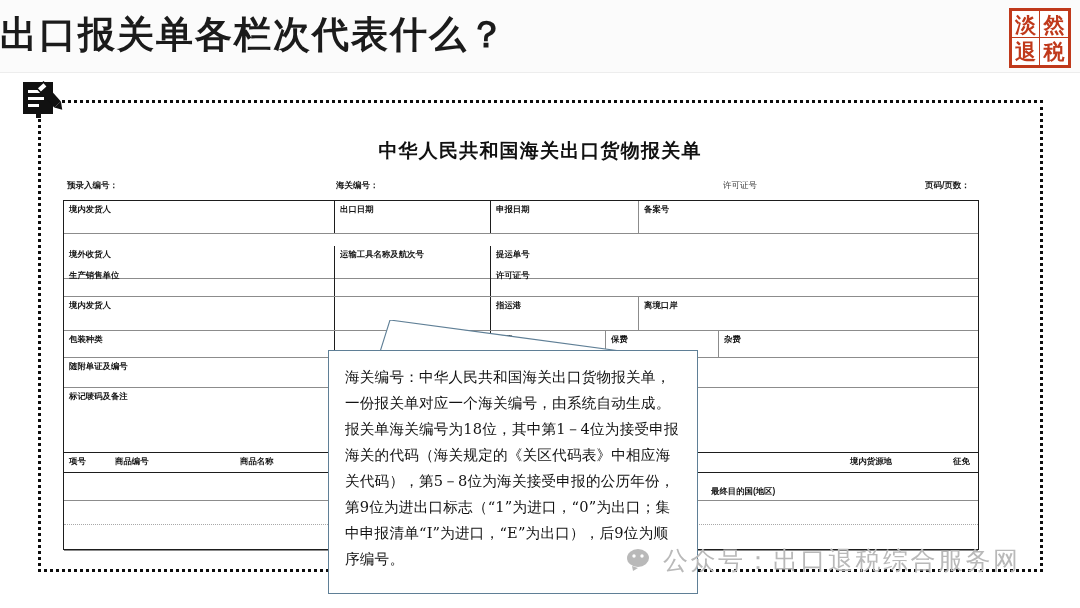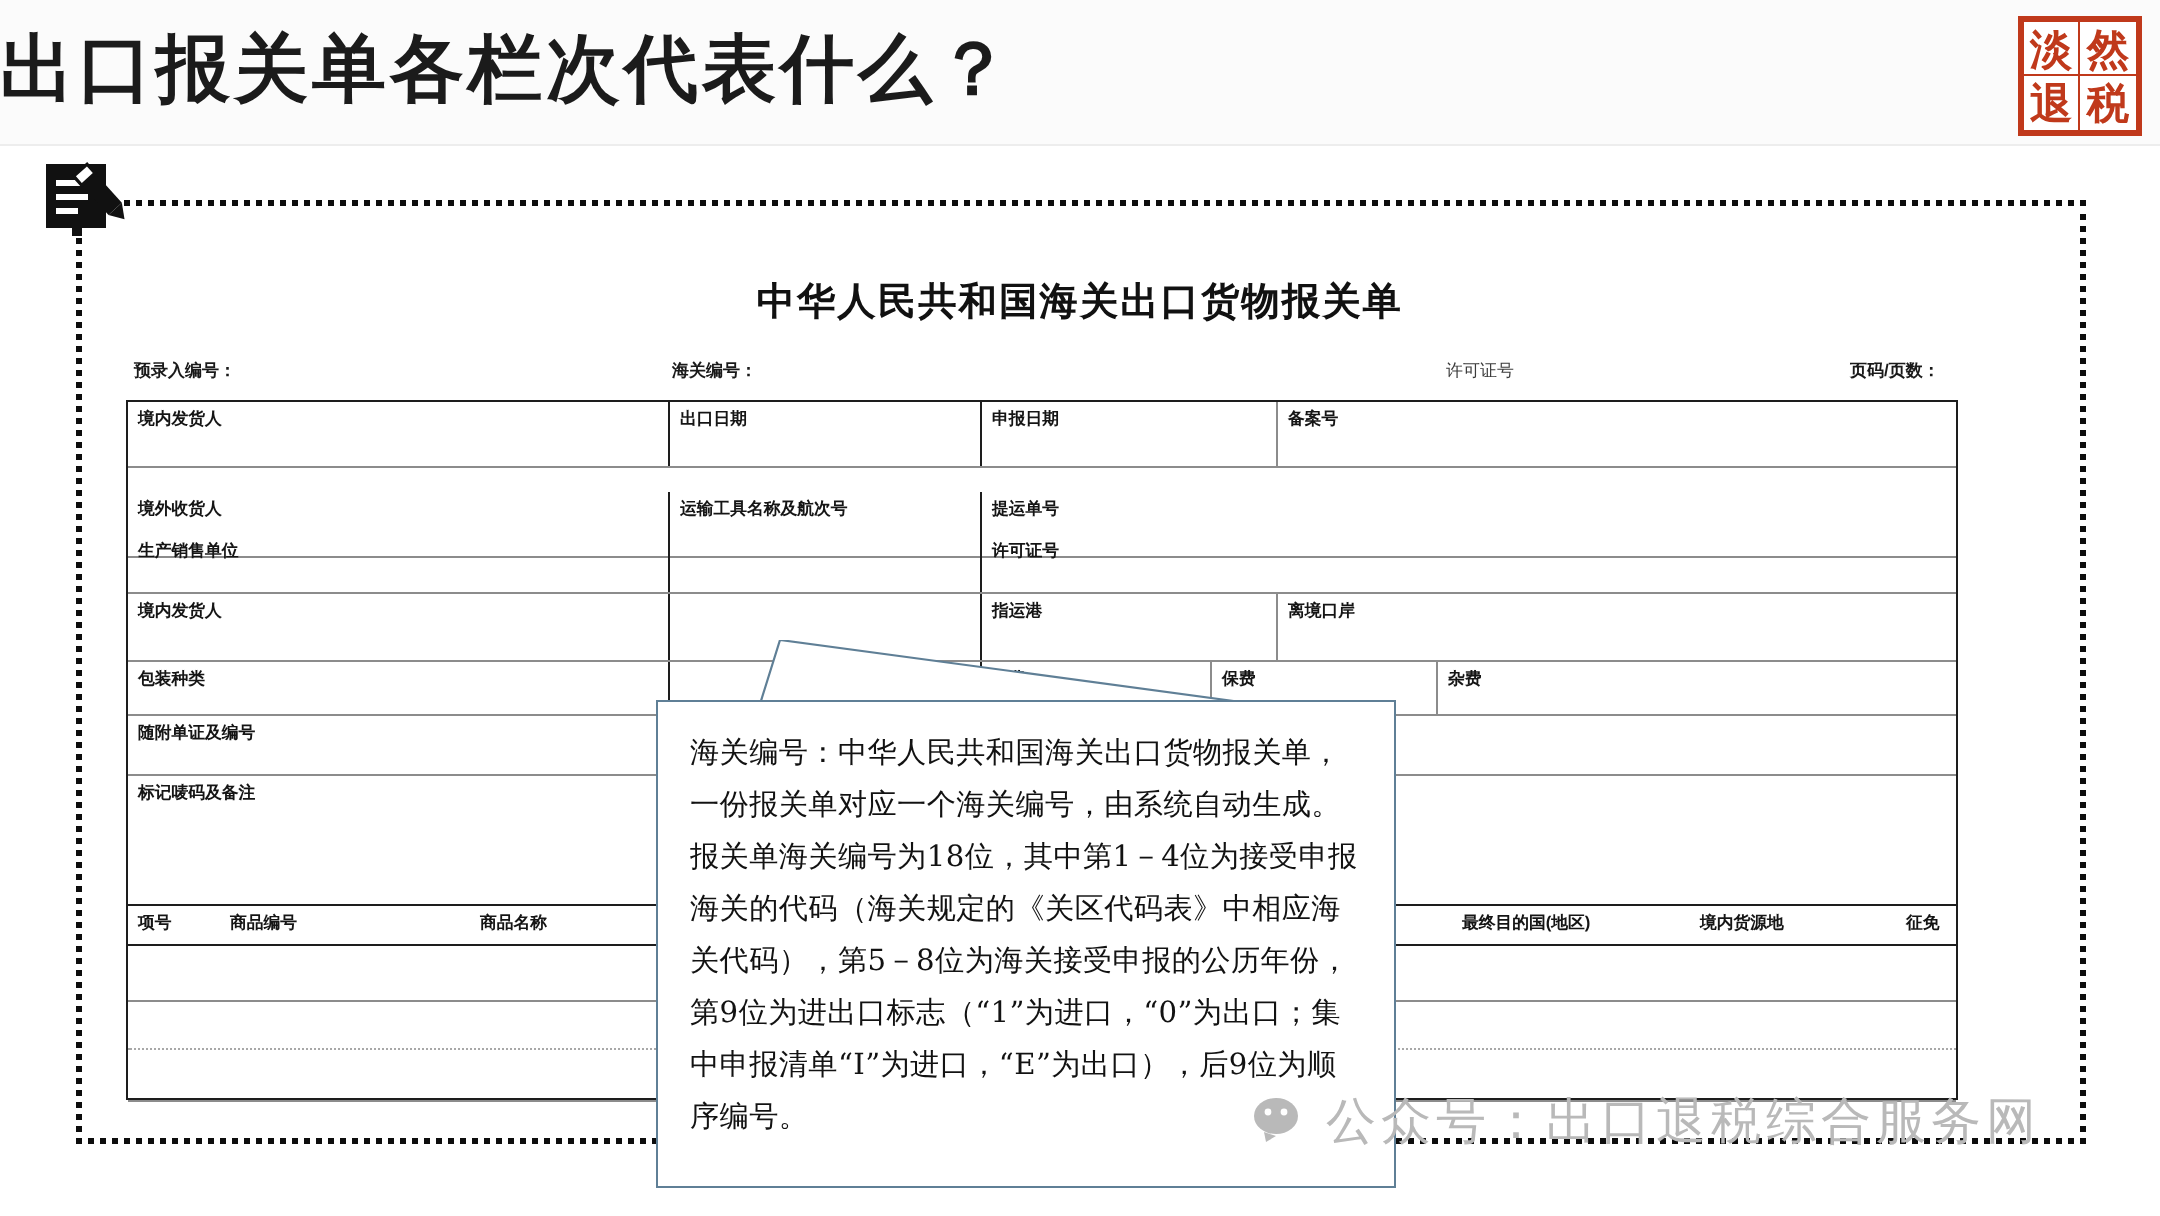--- a/index.html
+++ b/index.html
@@ -283,21 +283,21 @@
     <div class="row" style="top:157px; height:30px;">
       <div class="cell vthick" style="left:0; width:271px;">随附单证及编号</div>
       <div class="cell" style="left:271px; width:645px;"></div>
     </div>
 
     <div class="row thick" style="top:252px; height:20px;">
       <div class="cell" style="left:0; width:46px;">项号</div>
       <div class="cell" style="left:46px; width:125px;">商品编号</div>
       <div class="cell" style="left:171px; width:385px;">商品名称</div>
       <div class="cell" style="left:556px; width:86px;">原产国(地区)</div>
-      <div class="cell" style="left:662px; width:139px;">最终目的国(地区)</div>
+      <div class="cell" style="left:642px; width:139px;margin-top:30px;">最终目的国(地区)</div>
       <div class="cell" style="left:781px; width:103px;">境内货源地</div>
       <div class="cell" style="left:884px; width:32px;">征免</div>
     </div>
 
     <div class="row" style="top:272px; height:28px;"></div>
     <div class="row dotted" style="top:300px; height:24px;"></div>
     <div class="row" style="top:324px; height:26px;"></div>
 
   </div>
 

